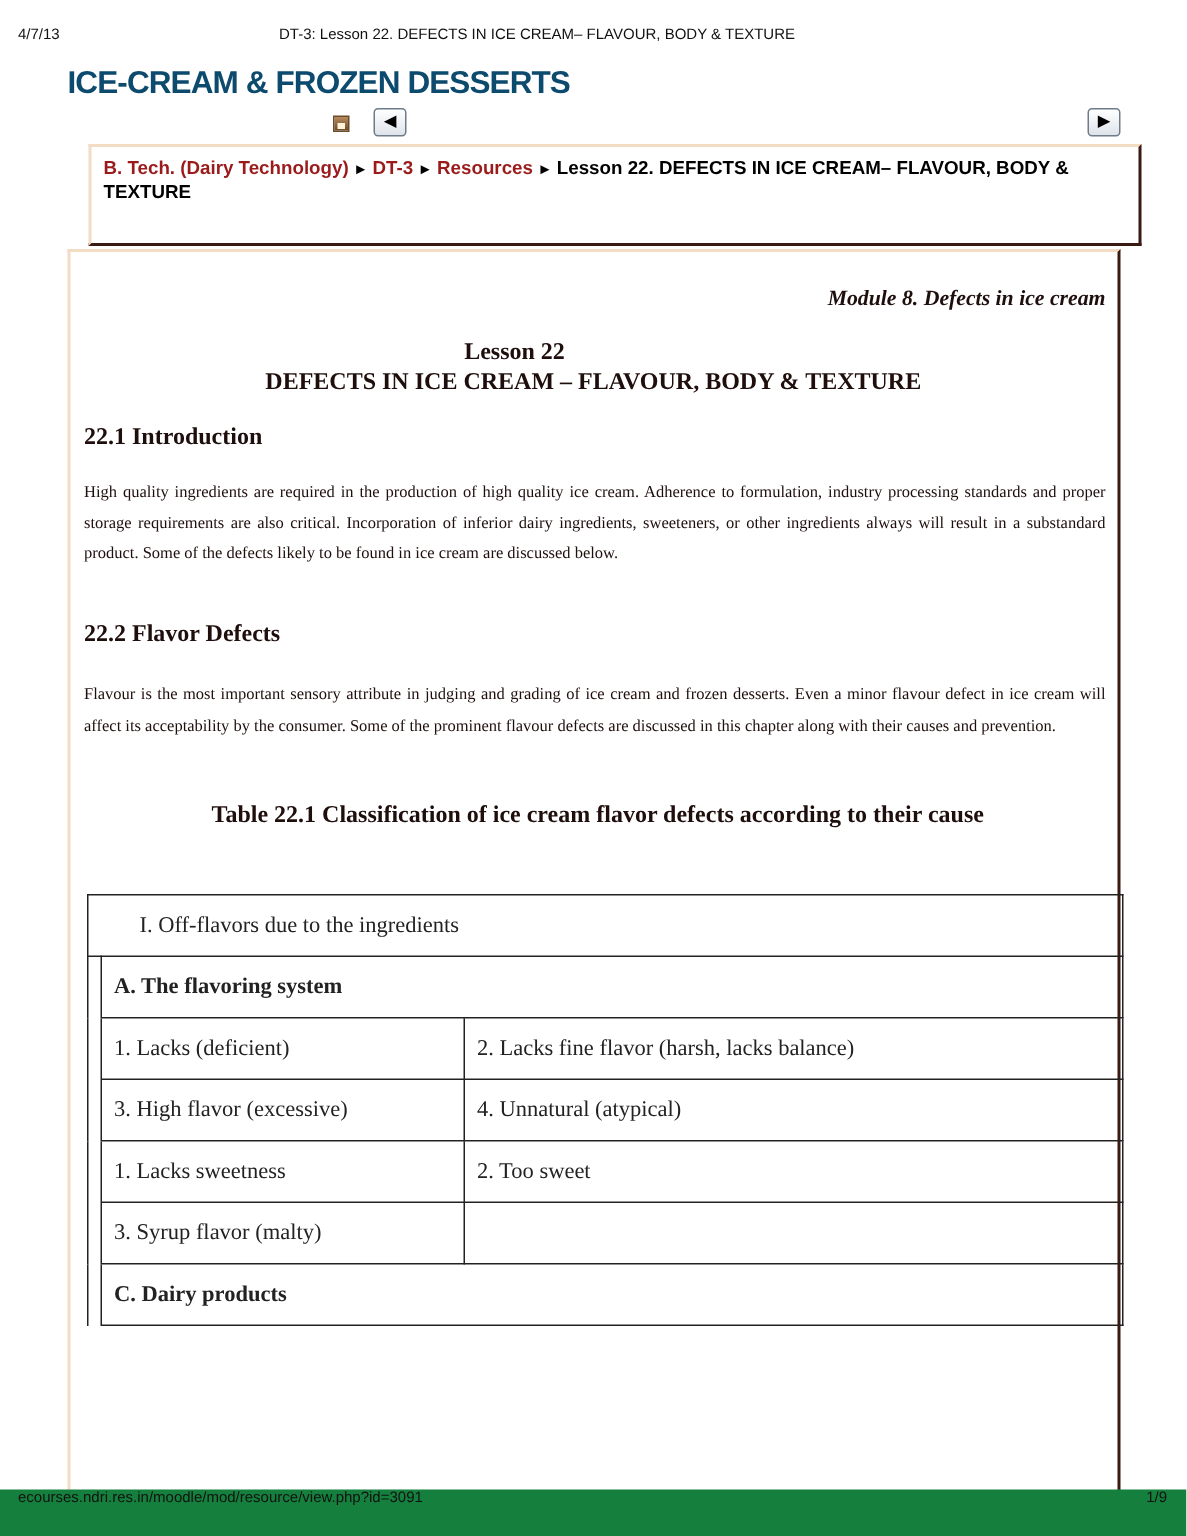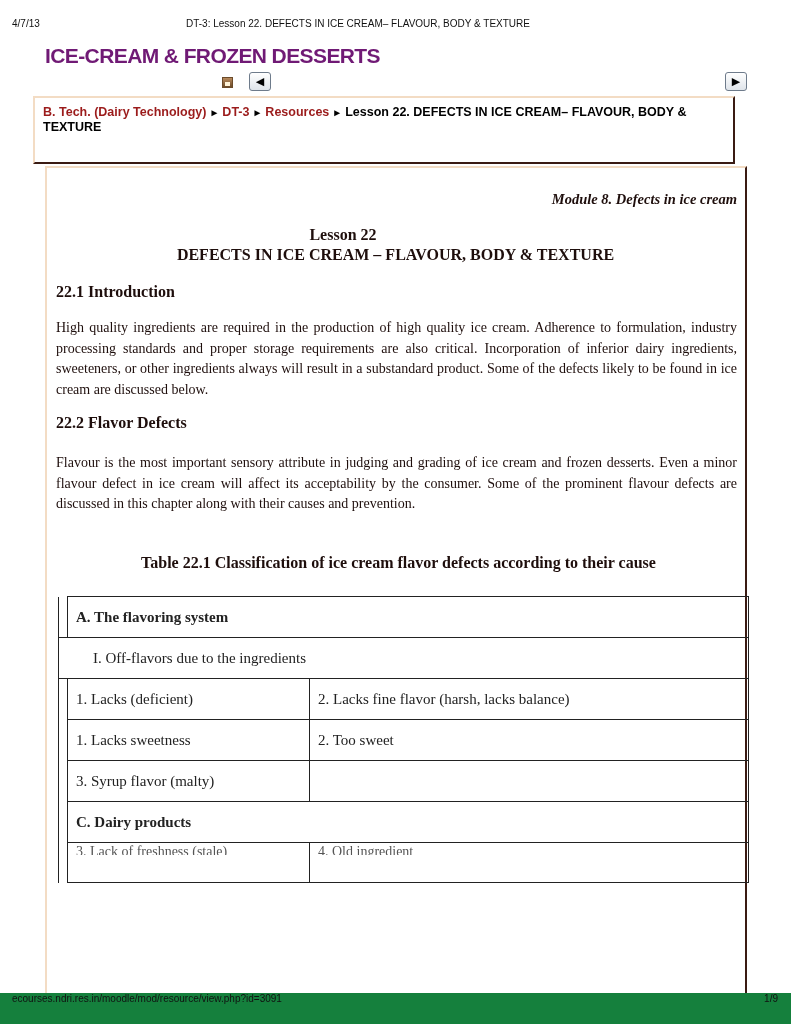--- a/index.html
+++ b/index.html
@@ -2,45 +2,45 @@
 <html><head>
   <meta charset="utf-8">
   <style>
     html, body { margin: 0; padding: 0; background: #ffffff; }
     body { width: 791px; height: 1024px; position: relative; overflow: hidden; font-family: "Liberation Sans", sans-serif; color: #000; }
 
     .print-header { position: absolute; top: 18px; left: 0; width: 791px; font-size: 10px; color: #111; }
     .print-header .date { position: absolute; left: 12px; }
     .print-header .ptitle { position: absolute; left: 186px; }
 
-    .site-title { position: absolute; top: 44px; left: 45px; font-size: 21px; font-weight: bold; color: #701a75; letter-spacing: -0.6px; margin: 0; }
+    .site-title { position: absolute; top: 44px; left: 45px; font-size: 21px; font-weight: bold; color: #0c4a6e; letter-spacing: -0.6px; margin: 0; }
 
     .navbar { position: absolute; top: 72px; left: 222px; height: 20px; width: 525px; }
     .nav-icon { position: absolute; left: 0; top: 5px; width: 11px; height: 11px; background: linear-gradient(#b88a5c, #6b4b2a); border: 1px solid #6b4b2a; box-sizing: border-box; }
     .nav-icon::after { content: ""; position: absolute; left: 2px; bottom: 1px; width: 5px; height: 4px; background: #fff3d8; }
     .nav-btn { position: absolute; top: 0; width: 22px; height: 19px; border: 1px solid #6e7b8b; border-radius: 3px; background: linear-gradient(#ffffff, #dfe4ea); box-sizing: border-box; font-size: 11px; line-height: 17px; text-align: center; color: #000; cursor: pointer; }
     .nav-prev { left: 27px; }
     .nav-next { left: 503px; }
     .jump-select { position: absolute; left: 64px; top: 0; width: 432px; height: 19px; border: 1px solid #7f9db9; box-sizing: border-box; background: #fff; font-size: 12px; line-height: 17px; padding-left: 6px; cursor: pointer; }
     .jump-select .arrow { position: absolute; right: 1px; top: 1px; width: 15px; height: 15px; background: linear-gradient(#dbe6f7, #b9cdee); border: 1px solid #b0c4e4; box-sizing: border-box; font-size: 8px; line-height: 13px; text-align: center; color: #4d6185; }
 
-    .breadcrumb-box { position: absolute; top: 96px; left: 33px; width: 702px; height: 68px; box-sizing: border-box; border-top: 2px solid #f3dcc4; border-left: 2px solid #f3dcc4; border-right: 2px solid #3a1b13; border-bottom: 2px solid #3a1b13; padding: 7px 8px; font-size: 12.5px; font-weight: bold; line-height: 15px; }
+    .breadcrumb-box { position: absolute; top: 96px; left: 59px; width: 702px; height: 68px; box-sizing: border-box; border-top: 2px solid #f3dcc4; border-left: 2px solid #f3dcc4; border-right: 2px solid #3a1b13; border-bottom: 2px solid #3a1b13; padding: 7px 8px; font-size: 12.5px; font-weight: bold; line-height: 15px; }
     .bc-link { color: #9b1b1b; text-decoration: none; cursor: pointer; }
     .bc-sep { color: #000; font-size: 10px; margin: 0 3px; }
     .bc-current { color: #000; }
 
     .content-box { position: absolute; top: 166px; left: 45px; width: 702px; height: 860px; box-sizing: border-box; border-left: 2px solid #f3dcc4; border-right: 2px solid #3a1b13; border-top: 2px solid #f3dcc4; }
 
     .serif { font-family: "Liberation Serif", serif; color: #1e0e0c; }
     .module { position: absolute; top: 191px; right: 54px; font-size: 14.5px; font-weight: bold; font-style: italic; }
     .lesson-no { position: absolute; top: 226px; left: 0; width: 686px; text-align: center; font-size: 16px; font-weight: bold; }
     .lesson-title { position: absolute; top: 246px; left: 0; width: 791px; text-align: center; font-size: 16px; font-weight: bold; }
     .sec-heading { position: absolute; left: 56px; font-size: 16px; font-weight: bold; margin: 0; }
-    .para { position: absolute; left: 56px; width: 681px; font-size: 14px; line-height: 20.5px; text-align: justify; margin: 0; }
-    .table-caption { position: absolute; top: 554px; left: 0; width: 791px; text-align: center; font-size: 16px; font-weight: bold; padding-left: 6px; box-sizing: border-box; }
+    .para { position: absolute; left: 56px; width: 681px; font-size: 11px; line-height: 20.5px; text-align: justify; margin: 0; }
+    .table-caption { position: absolute; top: 535px; left: 0; width: 791px; text-align: center; font-size: 16px; font-weight: bold; padding-left: 6px; box-sizing: border-box; }
 
     .defect-table { position: absolute; top: 596px; left: 58px; width: 691px; border-collapse: collapse; font-family: "Liberation Serif", serif; font-size: 15px; color: #222; }
     .defect-table td { border: 1.5px solid #222; height: 40px; padding: 0 0 0 8px; vertical-align: middle; }
     .defect-table td.gutter { width: 8px; padding: 0; border-top: none; border-bottom: none; }
     .defect-table td.group-title { padding-left: 34px; height: 40px; }
     .defect-table td.sub-title { font-weight: bold; }
     .defect-table td.left-col { width: 233px; }
     .defect-table td.cut { height: 14px; vertical-align: top; overflow: hidden; color: #555; font-size: 14px; line-height: 18px; }
     .cut span { display: block; height: 12px; overflow: hidden; }
 
@@ -78,53 +78,49 @@
 <p class="para serif" style="top:318px;">High quality ingredients are required in the production of high quality ice cream. Adherence to formulation, industry processing standards and proper storage requirements are also critical. Incorporation of inferior dairy ingredients, sweeteners, or other ingredients always will result in a substandard product. Some of the defects likely to be found in ice cream are discussed below.</p>
 
 <h2 class="sec-heading serif" style="top:414px;">22.2 Flavor Defects</h2>
 <p class="para serif" style="top:453px;">Flavour is the most important sensory attribute in judging and grading of ice cream and frozen desserts. Even a minor flavour defect in ice cream will affect its acceptability by the consumer. Some of the prominent flavour defects are discussed in this chapter along with their causes and prevention.</p>
 
 <div class="table-caption serif">Table 22.1 Classification of ice cream flavor defects according to their cause</div>
 
 <table class="defect-table">
   <tbody>
       <tr>
+    <td class="group-title" colspan="3">I.   Off-flavors due to the ingredients</td>
+  </tr>
+  <tr>
     <td class="gutter"></td>
     <td class="sub-title" colspan="2">A. The flavoring system</td>
-  </tr>
-  <tr>
-    <td class="group-title" colspan="3">I.   Off-flavors due to the ingredients</td>
   </tr>
   <tr>
     <td class="gutter"></td>
     <td class="left-col">1. Lacks (deficient)</td>
     <td>2. Lacks fine flavor (harsh, lacks balance)</td>
+  </tr>
+  <tr>
+    <td class="gutter"></td>
+    <td class="left-col">3. High flavor (excessive)</td>
+    <td>4. Unnatural (atypical)</td>
   </tr>
   <tr>
     <td class="gutter"></td>
     <td class="left-col">1. Lacks sweetness</td>
     <td>2. Too sweet</td>
   </tr>
   <tr>
     <td class="gutter"></td>
     <td class="left-col">3. Syrup flavor (malty)</td>
     <td></td>
   </tr>
   <tr>
     <td class="gutter"></td>
     <td class="sub-title" colspan="2">C. Dairy products</td>
   </tr>
-  <tr>
-    <td class="gutter"></td>
-    <td class="left-col cut">
-          <span>3. Lack of freshness (stale)</span>
-        </td>
-    <td class="cut">
-          <span>4. Old ingredient</span>
-        </td>
-  </tr>
 </tbody>
   </table>
 
 <div class="print-footer">
   <span class="url">ecourses.ndri.res.in/moodle/mod/resource/view.php?id=3091</span>
   <span class="page">1/9</span>
 </div>
 
 </body></html>

